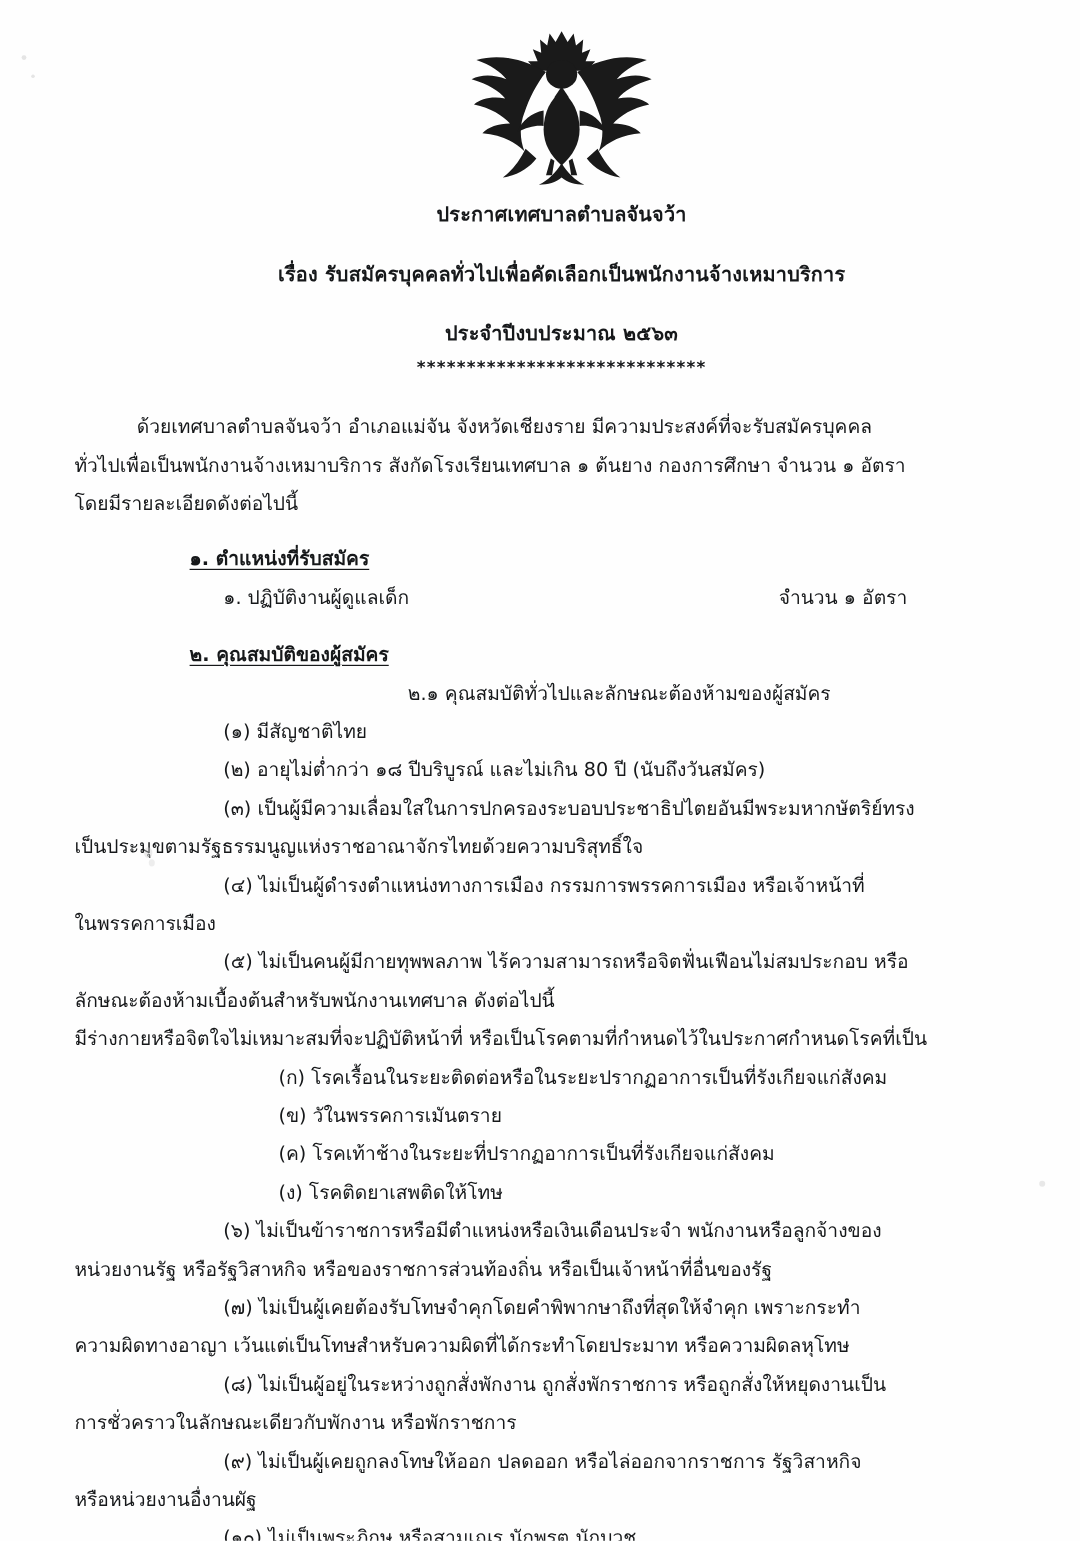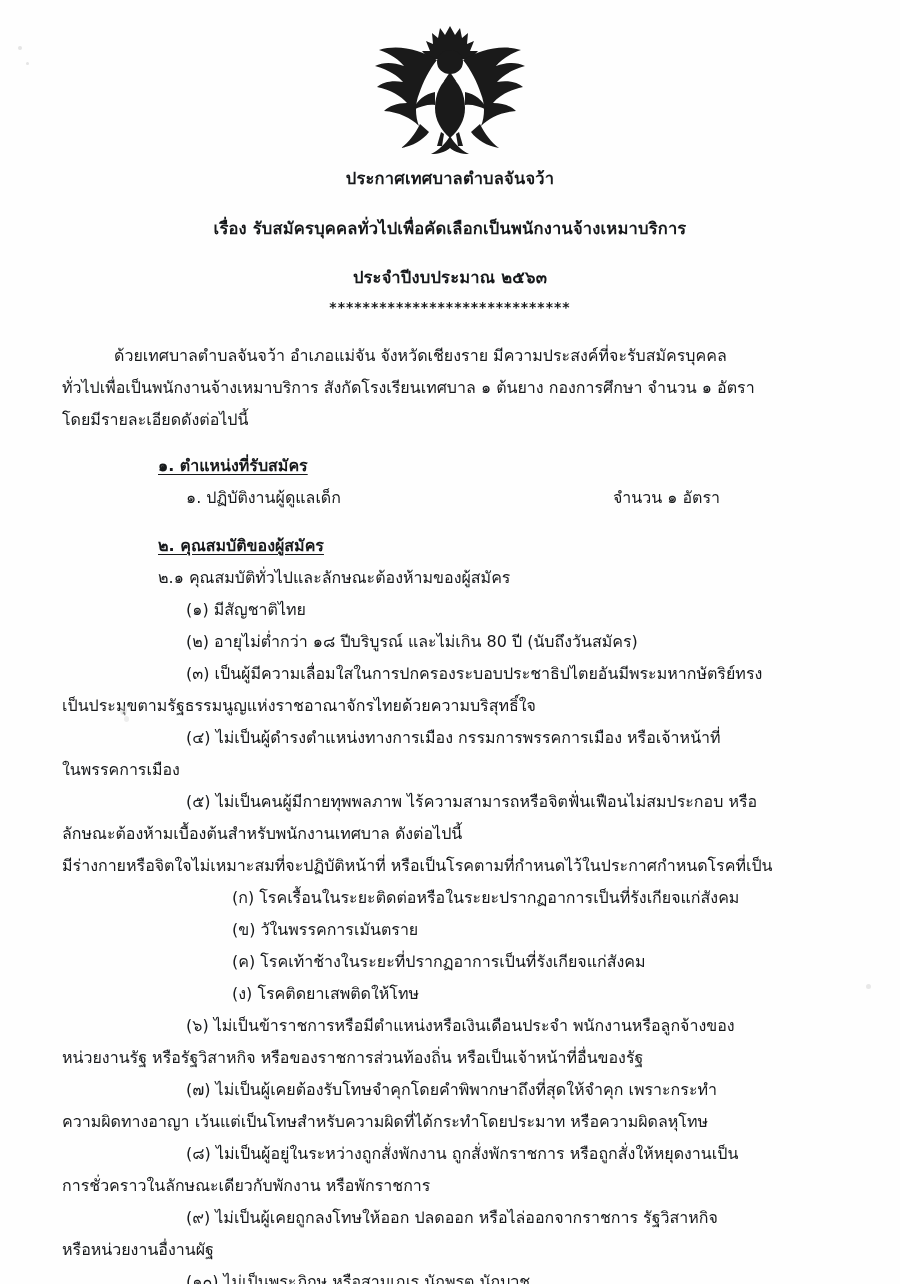--- a/index.html
+++ b/index.html
@@ -13,21 +13,21 @@
     font-family: "DejaVu Sans", "Liberation Sans", sans-serif;
     color: #16181a;
     position: relative;
     overflow: hidden;
   }
   .page {
     position: relative;
     width: 900px;
     height: 1284px;
     box-sizing: border-box;
-    padding: 14px 62px 10px 62px;
+    padding: 14px 26px 10px 62px;
     background: #fefefe;
   }
   
   .speck {
     position: absolute;
     background: #cfcfcf;
     border-radius: 50%;
     opacity: .55;
   }
   .emblem-wrap {
@@ -62,21 +62,21 @@
   }
   .body-block {
     margin-top: 22px;
     font-size: 16px;
     line-height: 2.0;
   }
   p {
     margin: 0;
   }
   .indent-1 { text-indent: 52px; }
-  .indent-2 { text-indent: 96px; }
+  .indent-2 { text-indent: 96px; text-align: center; }
   .indent-3 { text-indent: 124px; }
   .indent-4 { text-indent: 170px; }
   .heading-num {
     margin-top: 14px;
     text-indent: 96px;
     font-weight: 700;
   }
   .heading-num .u {
     text-decoration: underline;
     text-underline-offset: 3px;

